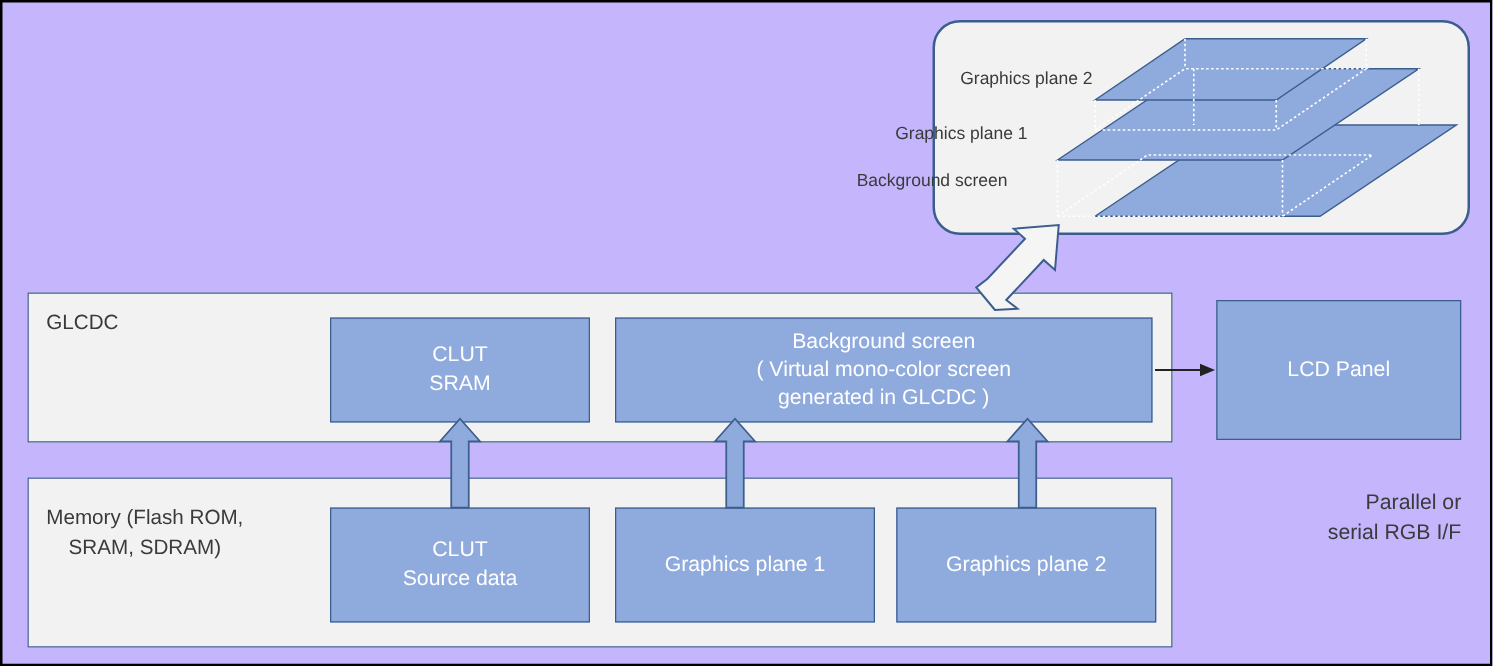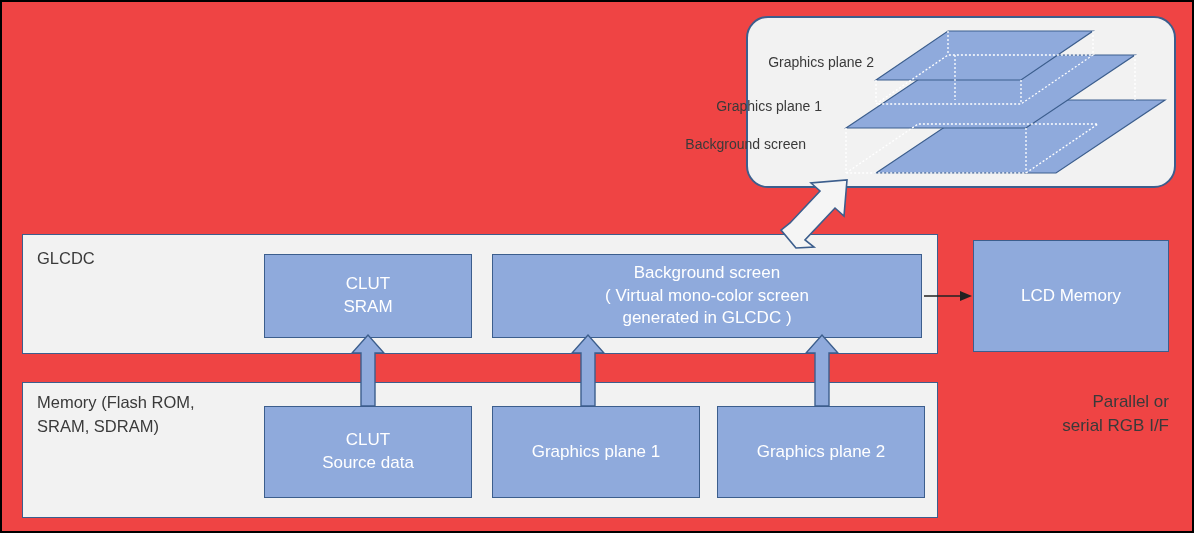--- a/index.html
+++ b/index.html
@@ -7,21 +7,21 @@
     padding: 0;
     background: #ffffff;
   }
   body {
     font-family: "Liberation Sans", sans-serif;
   }
   #canvas {
     position: relative;
     width: 1194px;
     height: 533px;
-    background: #ef4444;
+    background: #c4b5fd;
     border: 2px solid #000000;
     box-sizing: border-box;
     overflow: hidden;
   }
 
   
   .blue-box {
     position: absolute;
     background: #8FAADC;
     border: 1.5px solid #3C5E8D;
@@ -132,32 +132,32 @@
   </div>
 
   <div class="blue-box" style="left:262px; top:252px; width:208px; height:84px;">CLUT
 SRAM</div>
 
   <div class="blue-box" style="left:490px; top:252px; width:430px; height:84px;">Background screen
 ( Virtual mono-color screen
 generated in GLCDC )</div>
 
   <div class="grey-container" style="left:20px; top:380px; width:916px; height:136px;">
-    <span class="container-label" style="left:14px; top:8px;">Memory (Flash ROM,
+    <span class="container-label" style="left:14px; top:20px;text-align:center;">Memory (Flash ROM,
 SRAM, SDRAM)</span>
   </div>
 
   <div class="blue-box" style="left:262px; top:404px; width:208px; height:92px;">CLUT
 Source data</div>
 
   <div class="blue-box" style="left:490px; top:404px; width:208px; height:92px;">Graphics plane 1</div>
 
   <div class="blue-box" style="left:715px; top:404px; width:208px; height:92px;">Graphics plane 2</div>
 
-  <div class="blue-box" style="left:971px; top:238px; width:196px; height:112px;">LCD Memory</div>
+  <div class="blue-box" style="left:971px; top:238px; width:196px; height:112px;">LCD Panel</div>
 
   <div class="free-text" style="left:971px; top:388px; width:196px;">Parallel or
 serial RGB I/F</div>
 
   <svg class="overlay">
 
     <polygon points="359,404 359,351 350,351 366,333 382,351 373,351 373,404" fill="#8FAADC" stroke="#3C5E8D" stroke-width="1.4"></polygon>
 
     <polygon points="579,404 579,351 570,351 586,333 602,351 593,351 593,404" fill="#8FAADC" stroke="#3C5E8D" stroke-width="1.4"></polygon>
 

